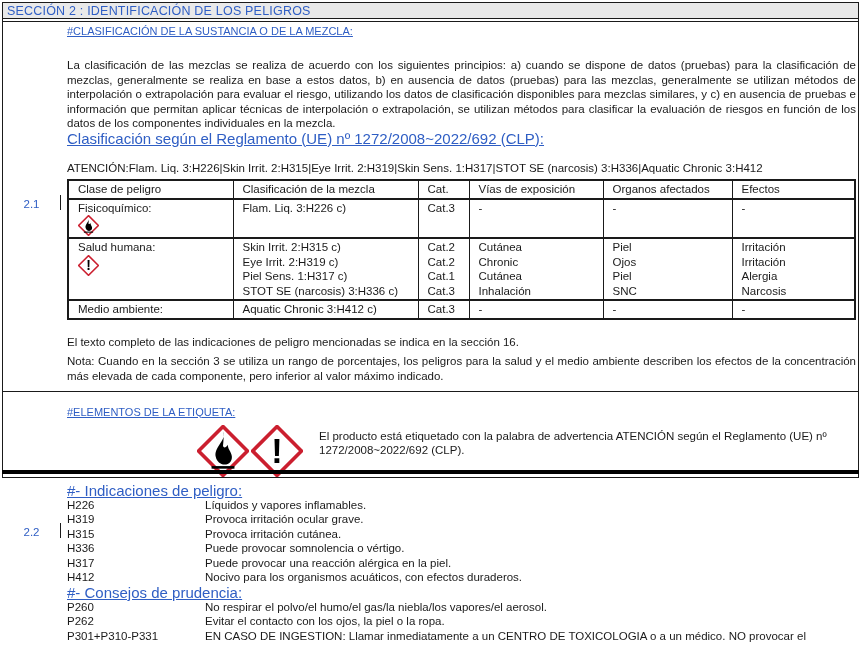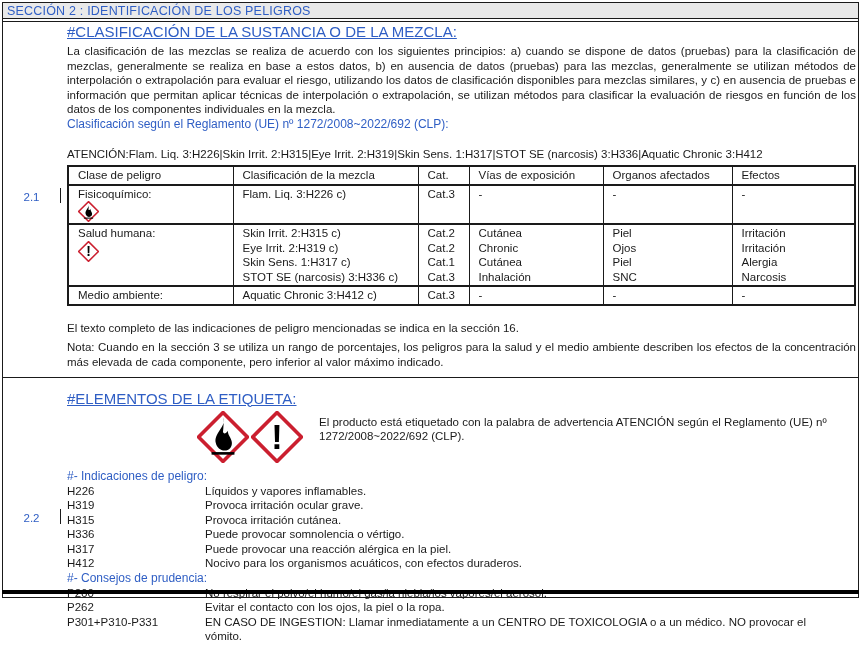--- a/index.html
+++ b/index.html
@@ -1,31 +1,31 @@
 <!DOCTYPE html>
 <html><head>
 <meta charset="utf-8">
 <style>
   * { box-sizing: border-box; margin: 0; padding: 0; }
   html,body { width:863px; height:645px; background:#fff; font-family:"Liberation Sans","DejaVu Sans",sans-serif; }
   body { position:relative; color:#1a1a1a; }
-  .page { position:absolute; left:2px; top:2px; width:857px; height:596px; border:1.5px solid #1a1a1a; background:#fff; }
+  .page { position:absolute; left:2px; top:2px; width:857px; height:476px; border:1.5px solid #1a1a1a; background:#fff; }
   .section-bar { height:16px; background:#e9e9e9; border-bottom:1px solid #1a1a1a; display:flex; align-items:center; padding-left:4px; }
   .section-bar span { color:#2f5ec4; font-size:12.5px; letter-spacing:.2px; }
   .gap2 { height:2px; background:#fff; }
   .main { border-top:1px solid #1a1a1a; }
   .sec-row { display:flex; align-items:center; }
   .sec-row.second { border-top:1px solid #1a1a1a; }
   .num-col { width:58px; flex:0 0 58px; border-right:1px solid #1a1a1a; text-align:center; padding-top:3px; color:#2f5ec4; font-size:11.5px; }
   .content-col { flex:1; padding:2px 4px 0 6px; font-size:11.5px; line-height:14.5px; }
   .row-21 { min-height:334px; }
   .row-22 { min-height:277px;margin-top:8px; }
-  .blue-head { color:#2f5ec4; text-decoration:underline; font-size:15px; line-height:15px; }
-  .blue-sub { color:#2f5ec4; font-size:12px; line-height:15px; }
-  .para { text-align:justify; margin-top:5px; }
+  .blue-head { color:#2f5ec4; text-decoration:underline; font-size:11px; line-height:15px; }
+  .blue-sub { color:#2f5ec4; text-decoration:underline; font-size:15px; line-height:15px; }
+  .para { text-align:justify; margin-top:19px; }
   .plain { margin-top:15px; }
   .hazard-table { border-collapse:collapse; table-layout:fixed; width:787px; margin-top:4px; }
   .hazard-table th, .hazard-table td { border:1px solid #1a1a1a; font-weight:normal; text-align:left; vertical-align:top; padding:1px 9px; font-size:11.5px; line-height:14.5px; }
   .hazard-table { border:2px solid #1a1a1a; }
   .hazard-table tbody td { border-top:2px solid #1a1a1a; }
   .c1{width:165px;} .c2{width:185px;} .c3{width:51px;} .c4{width:134px;} .c5{width:129px;} .c6{width:123px;}
   .cell-clase { display:flex; justify-content:space-between; align-items:flex-start; padding-right:2px;flex-direction:column; }
   .note1 { margin-top:15px; }
   .note2 { margin-top:5px; text-align:justify; }
   .picto-row { display:flex; align-items:flex-start; margin:5px 0 2px 130px; min-height:56px; }
@@ -110,21 +110,21 @@
                     <span>Salud humana:</span>
                     <svg width="21" height="21" viewBox="0 0 100 100">
                       <polygon points="50,3 97,50 50,97 3,50" fill="#ffffff" stroke="#cb1f2f" stroke-width="7"></polygon>
                       <text x="50" y="73" text-anchor="middle" font-family="Liberation Sans, sans-serif" font-size="66" font-weight="bold" fill="#000">!</text>
                     </svg>
                   </div>
                 </td>
                 <td>
                   <div>Skin Irrit. 2:H315 c)</div>
                   <div>Eye Irrit. 2:H319 c)</div>
-                  <div>Skin Sens. 1:H317 c)</div>
+                  <div>Piel Sens. 1:H317 c)</div>
                   <div>STOT SE (narcosis) 3:H336 c)</div>
                 </td>
                 <td>
                   <div>Cat.2</div>
                   <div>Cat.2</div>
                   <div>Cat.1</div>
                   <div>Cat.3</div>
                 </td>
                 <td>
                   <div>Cutánea</div>

